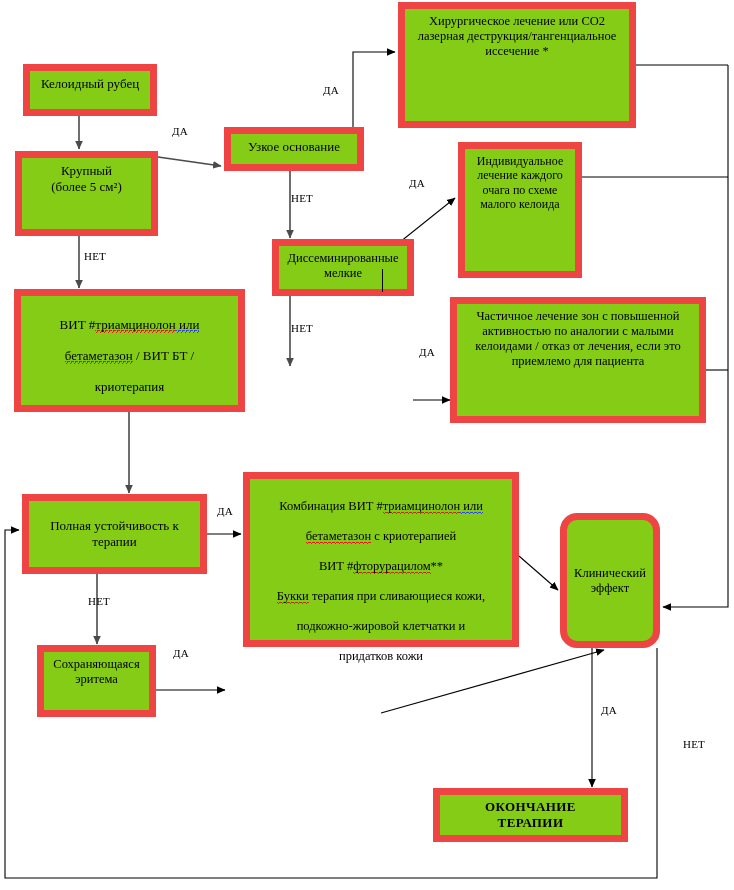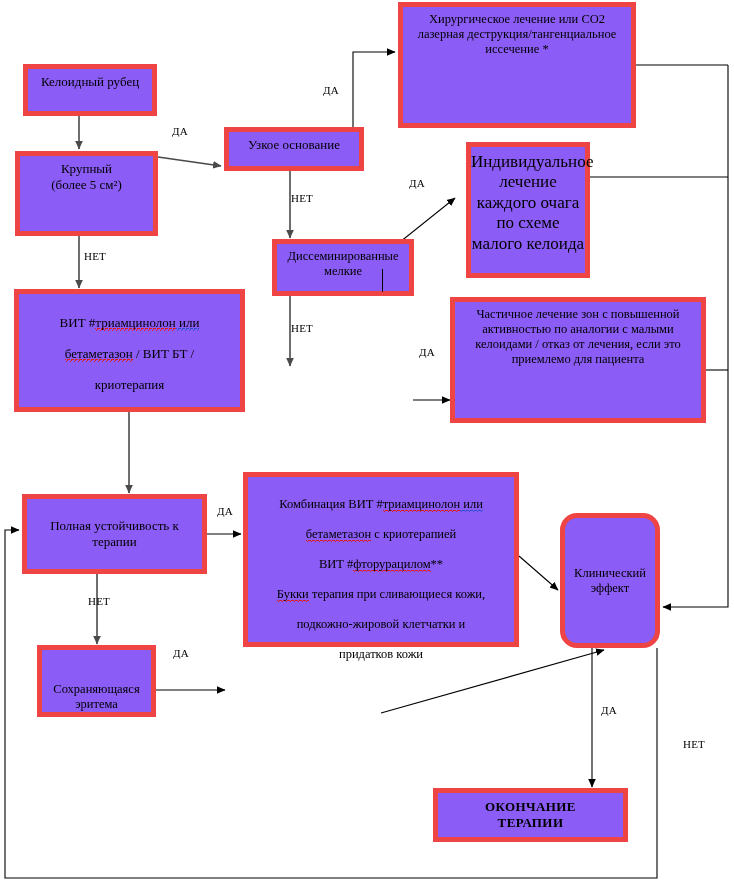--- a/index.html
+++ b/index.html
@@ -11,22 +11,22 @@
   #canvas{
     position:relative;
     width:734px;
     height:890px;
     background:#ffffff;
     overflow:hidden;
   }
   .node{
     position:absolute;
     box-sizing:border-box;
-    border:5px solid #ef4444;
-    background:#8b5cf6;
+    border:7px solid #ef4444;
+    background:#84cc16;
     display:flex;
     align-items:flex-start;
     justify-content:center;
     text-align:center;
     z-index:3;
   }
   .node .txt{
     display:block;
     width:100%;
     padding:5px 4px 0 4px;
@@ -146,21 +146,21 @@
 
   <div class="node" style="left:398px;top:2px;width:238px;height:126px;font-size:12.5px;">
     <span class="txt">Хирургическое лечение или СО2 лазерная деструкция/тангенциальное иссечение *</span>
   </div>
 
   <div class="node" style="left:272px;top:239px;width:142px;height:57px;font-size:12.5px;">
     <span class="txt">Диссеминированные мелкие</span>
   </div>
   <div class="caret" style="left:382px;top:269px;height:23px;"></div>
 
-  <div class="node" style="left:458px;top:142px;width:124px;height:136px;font-size:17px;margin-left:8px;">
+  <div class="node" style="left:458px;top:142px;width:124px;height:136px;font-size:12px;">
     <span class="txt">Индивидуальное лечение каждого очага по схеме малого келоида</span>
   </div>
 
 
   <div class="node" style="left:450px;top:297px;width:256px;height:126px;font-size:12.5px;justify-content:flex-end;">
     <span class="txt">Частичное лечение зон с повышенной активностью по аналогии с малыми келоидами / отказ от лечения, если это приемлемо для пациента</span>
   </div>
 
   <div class="node" style="left:14px;top:289px;width:231px;height:123px;font-size:13px;">
     <span class="txt">
@@ -178,21 +178,21 @@
     <span class="txt">
       <span>Комбинация ВИТ #</span><span class="sq-red">триамцинолон</span><span class="sq-blue"> или</span><br>
       <span class="sq-red">бетаметазон</span><span>  с криотерапией</span><br>
       <span>ВИТ #</span><span class="sq-red">фторурацилом</span><span>**</span><br>
       <span class="sq-red">Букки</span><span> терапия при сливающиеся кожи,</span><br>
       <span>подкожно-жировой клетчатки и</span><br>
       <span>придатков кожи</span>
     </span>
   </div>
 
-  <div class="node" style="left:37px;top:645px;width:119px;height:72px;font-size:12.5px;align-items:flex-end;">
+  <div class="node" style="left:37px;top:645px;width:119px;height:72px;font-size:12.5px;">
     <span class="txt">Сохраняющаяся эритема</span>
   </div>
 
 
   <div class="node mid" style="left:560px;top:513px;width:100px;height:135px;font-size:12.5px;border-radius:17px;">
     <span class="txt">Клинический эффект</span>
   </div>
 
   <div class="node mid" style="left:433px;top:788px;width:195px;height:54px;font-size:13px;">
     <span class="txt end">ОКОНЧАНИЕ

